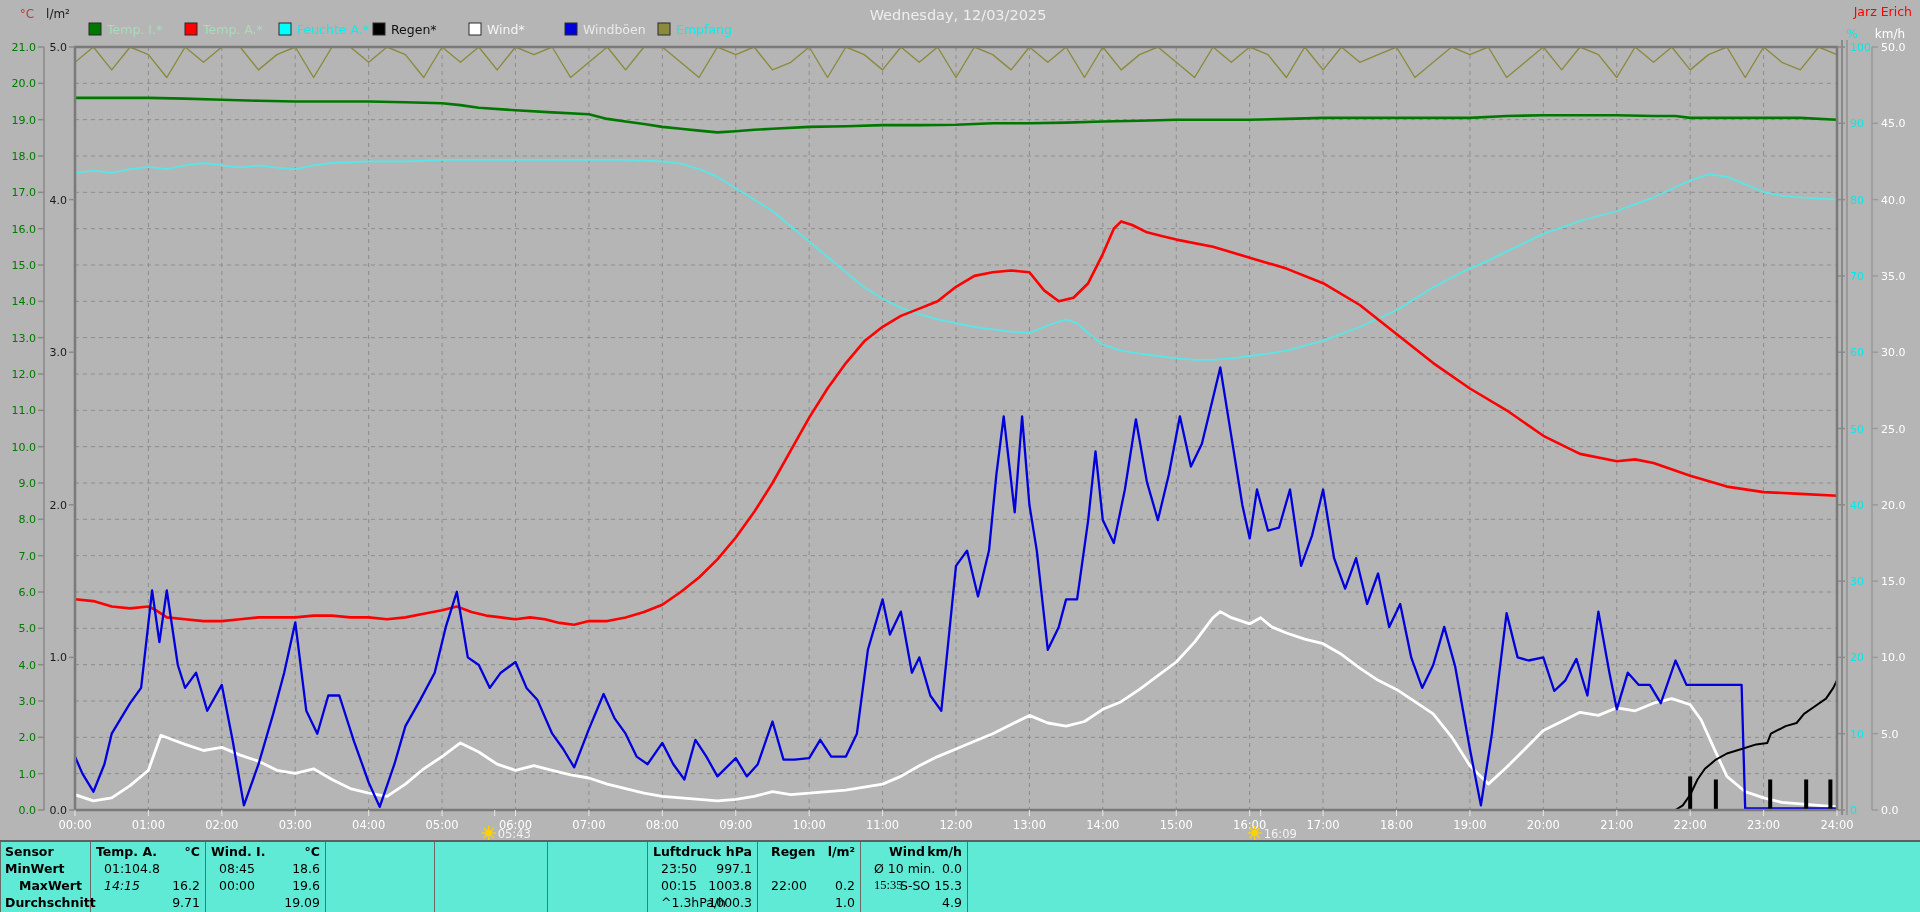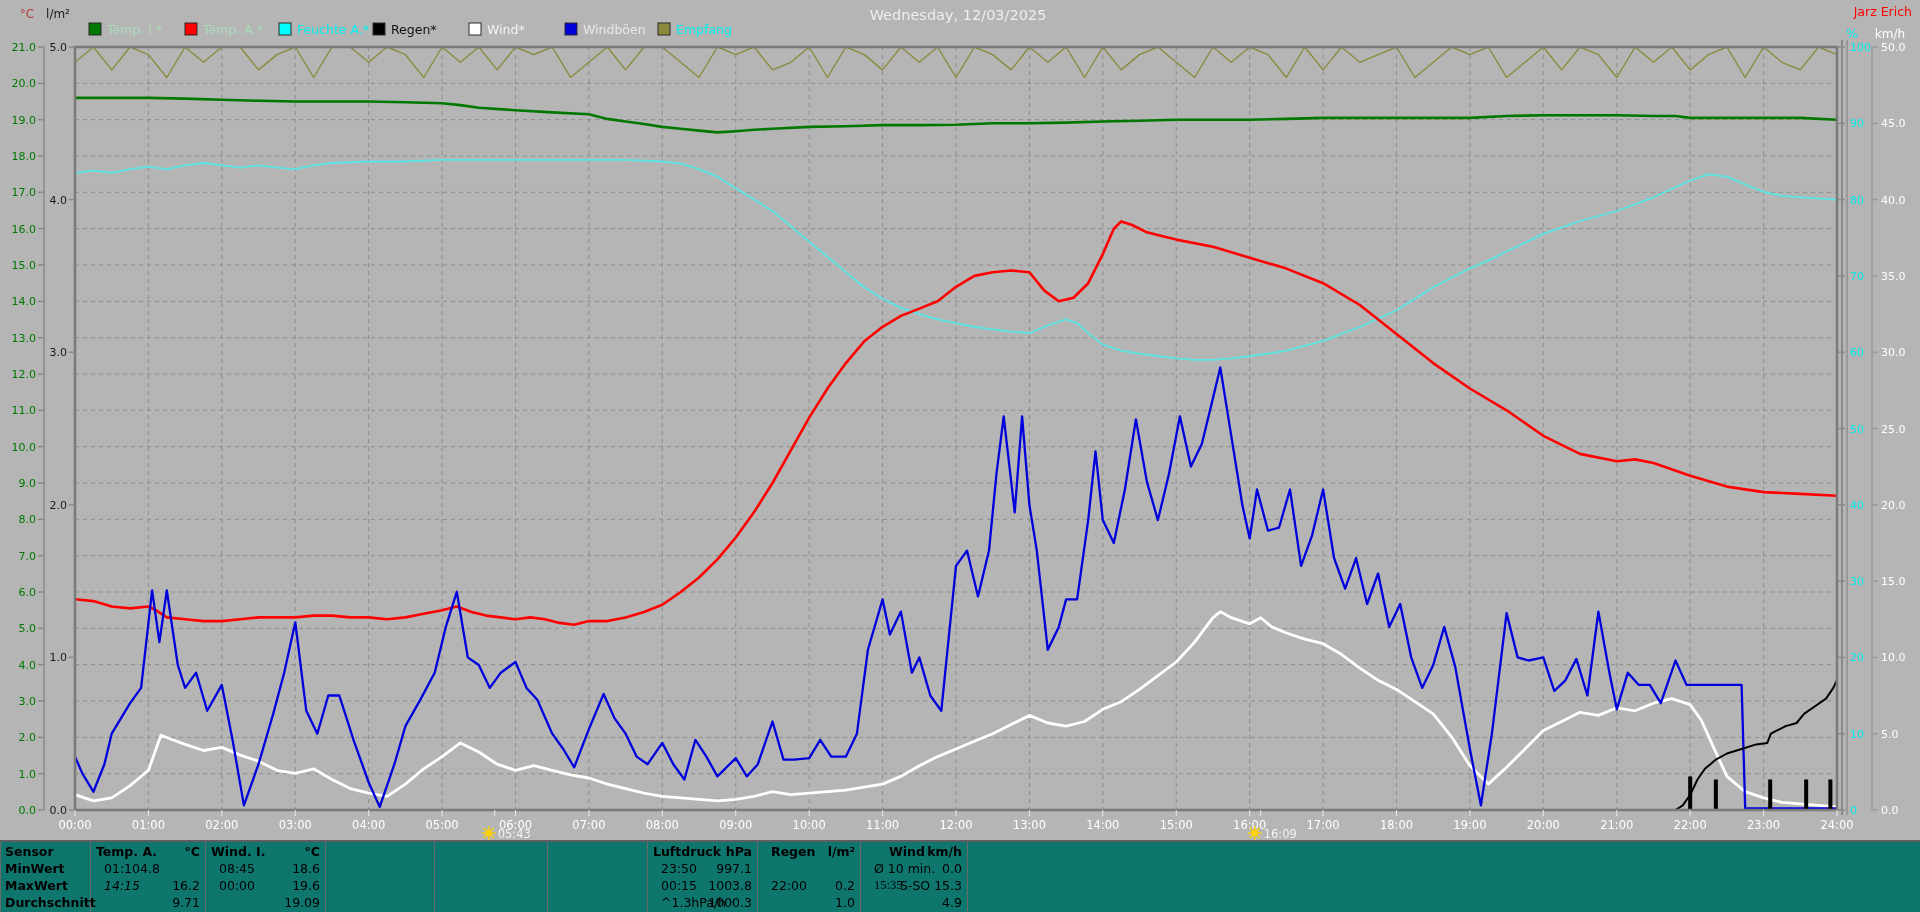--- a/index.html
+++ b/index.html
@@ -1,19 +1,19 @@
 <!DOCTYPE html>
 <html><head>
 <meta charset="utf-8">
 <style>
   html,body{margin:0;padding:0;background:#b5b5b5;}
   .page{position:relative;width:1920px;height:912px;overflow:hidden;
         font-family:"DejaVu Sans", "Liberation Sans", sans-serif;background:#b5b5b5;}
   #chart-svg{position:absolute;left:0;top:0;}
-  #summary-table{position:absolute;left:0;top:840px;width:1920px;height:72px;background:#0f766e;
+  #summary-table{position:absolute;left:0;top:840px;width:1920px;height:72px;background:#5eead4;
                  border-top:2px solid #5f5f5f;box-sizing:border-box;}
   .tcell{position:absolute;font-size:12.5px;color:#000;white-space:nowrap;line-height:17px;}
   .tbold{font-weight:bold;}
   .tborder{position:absolute;top:0;width:1px;height:70px;background:#6a6a6a;}
   text{font-family:"DejaVu Sans", "Liberation Sans", sans-serif;}
 </style>
 </head>
 <body>
 
 <div class="page">
@@ -303,21 +303,21 @@
       <div class="tborder" style="left: 205px;"></div>
       <div class="tborder" style="left: 325px;"></div>
       <div class="tborder" style="left: 434px;"></div>
       <div class="tborder" style="left: 547px;"></div>
       <div class="tborder" style="left: 647px;"></div>
       <div class="tborder" style="left: 757px;"></div>
       <div class="tborder" style="left: 860px;"></div>
       <div class="tborder" style="left: 967px;"></div>
       <div class="tcell tbold" style="top: 1px; left: 5px;">Sensor</div>
       <div class="tcell tbold" style="top: 18px; left: 5px;">MinWert</div>
-      <div class="tcell tbold" style="top: 35px; left: 5px;">MaxWert</div>
+      <div class="tcell tbold" style="top: 35px; left: 19px;">MaxWert</div>
       <div class="tcell tbold" style="top: 52px; left: 5px;">Durchschnitt</div>
       <div class="tcell tbold" style="top: 1px; left: 96px;">Temp. A.</div>
       <div class="tcell tbold" style="top: 1px; right: 1720px;">°C</div>
       <div class="tcell" style="top: 18px; left: 104px;">01:10</div>
       <div class="tcell" style="top: 18px; right: 1760px;">4.8</div>
       <div class="tcell" style="top: 35px; left: 104px; font-style: italic;">14:15</div>
       <div class="tcell" style="top: 35px; right: 1720px;">16.2</div>
       <div class="tcell" style="top: 52px; right: 1720px;">9.71</div>
       <div class="tcell tbold" style="top: 1px; left: 211px;">Wind. I.</div>
       <div class="tcell tbold" style="top: 1px; right: 1600px;">°C</div>

